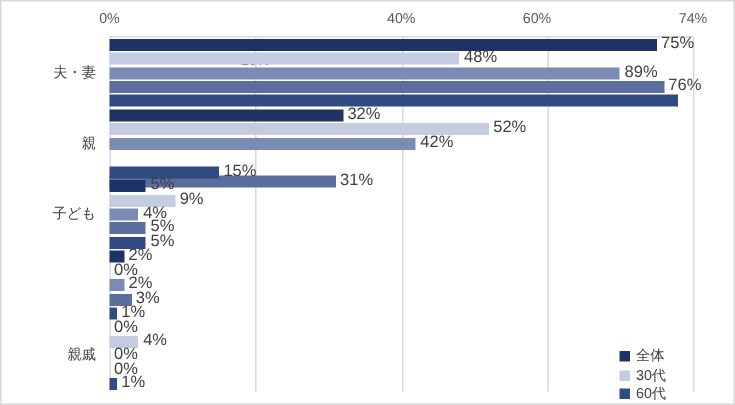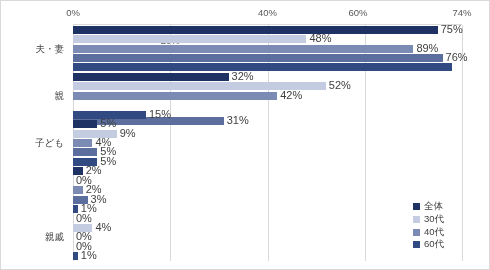--- a/index.html
+++ b/index.html
@@ -74,21 +74,21 @@
     font-size:11px;
     color:#404040;
     white-space:nowrap;
     line-height:1;
   }
 
   
   #legend{
     position:absolute;
     right:12px;
-    bottom:18px;
+    bottom:0;
     width:64px;
   }
   .legend-row{
     display:flex;
     align-items:center;
     height:12.6px;
   }
   .legend-swatch{
     width:7px;height:7px;
     margin-right:4px;
@@ -243,22 +243,18 @@
   <div id="legend">
       <div class="legend-row">
         <span class="legend-swatch" style="background: rgb(31, 50, 100);"></span>
         <span class="legend-label">全体</span>
       </div>
       <div class="legend-row">
         <span class="legend-swatch" style="background: rgb(195, 204, 225);"></span>
         <span class="legend-label">30代</span>
       </div>
       <div class="legend-row">
-        <span class="legend-swatch" style="background: rgb(123, 139, 180);"></span>
-        <span class="legend-label">40代</span>
-      </div>
-      <div class="legend-row">
         <span class="legend-swatch" style="background: rgb(50, 74, 130);"></span>
         <span class="legend-label">60代</span>
       </div>
     </div>
 
 </div>
 
 </body></html>

